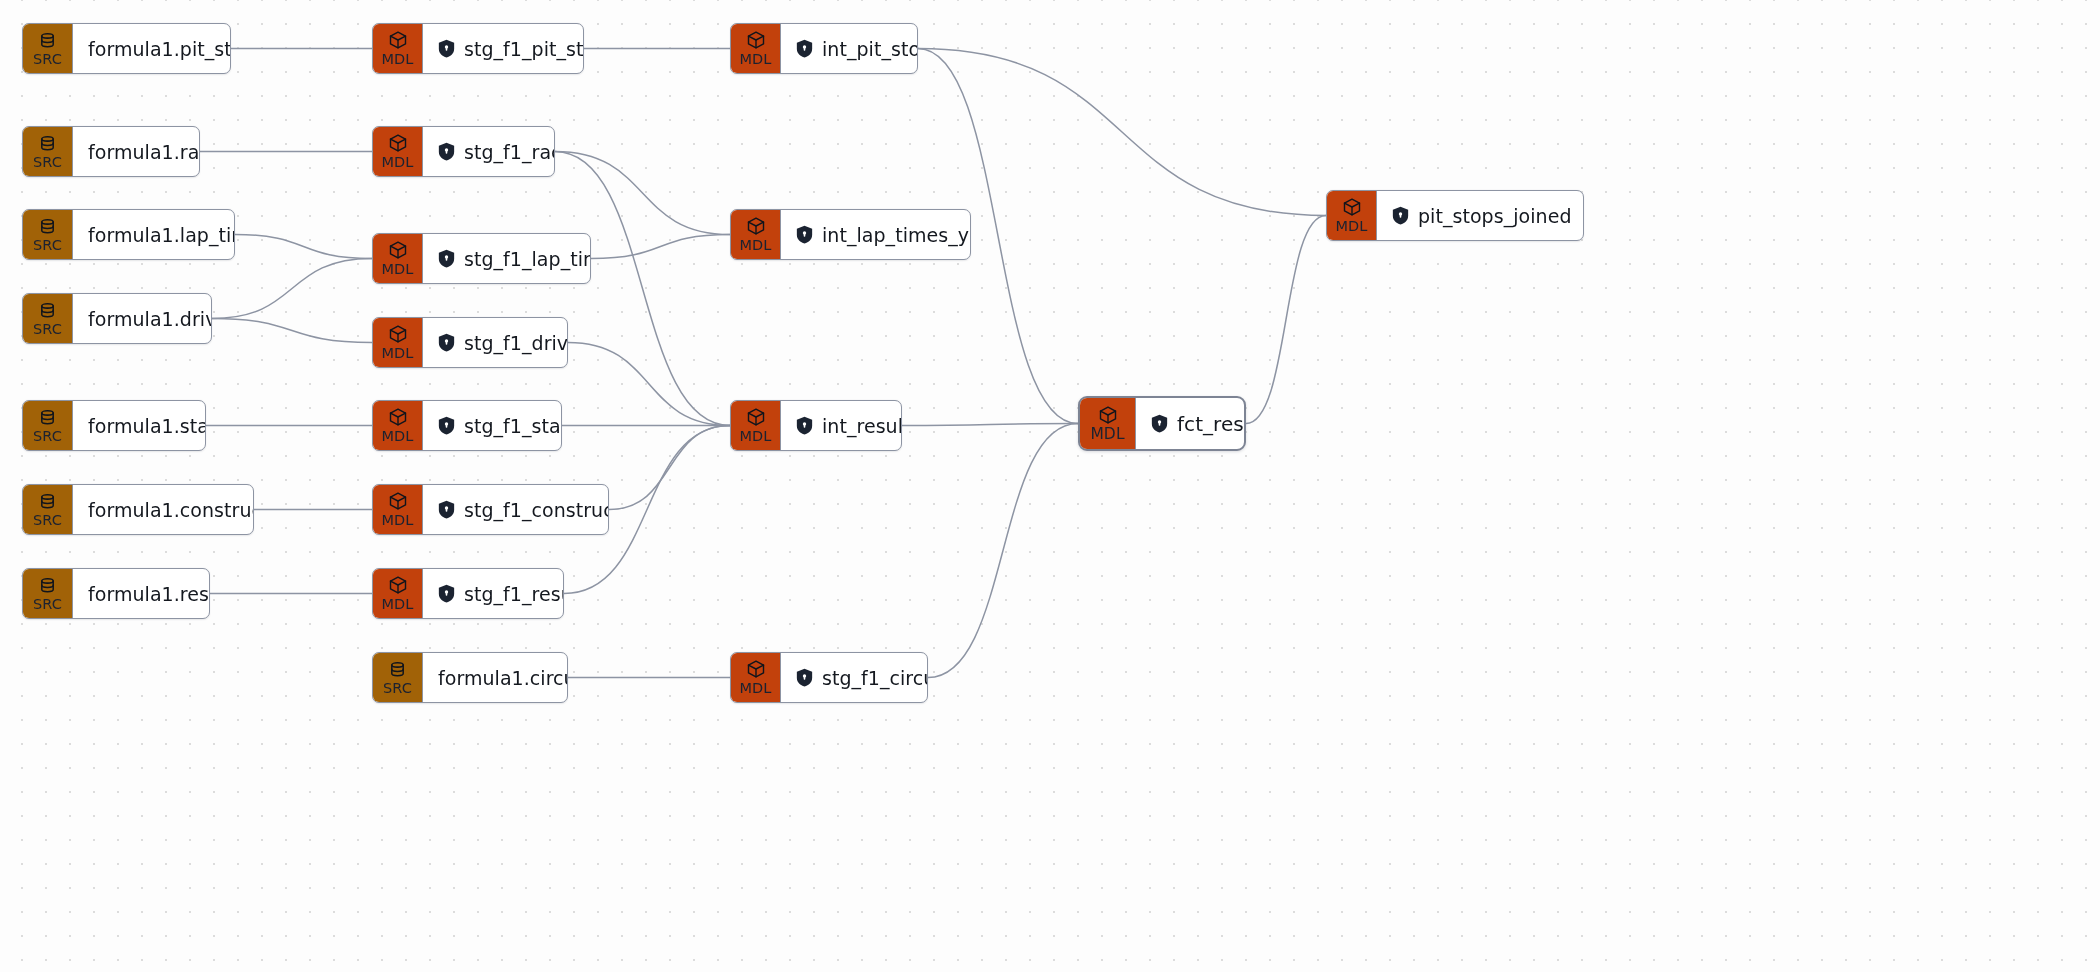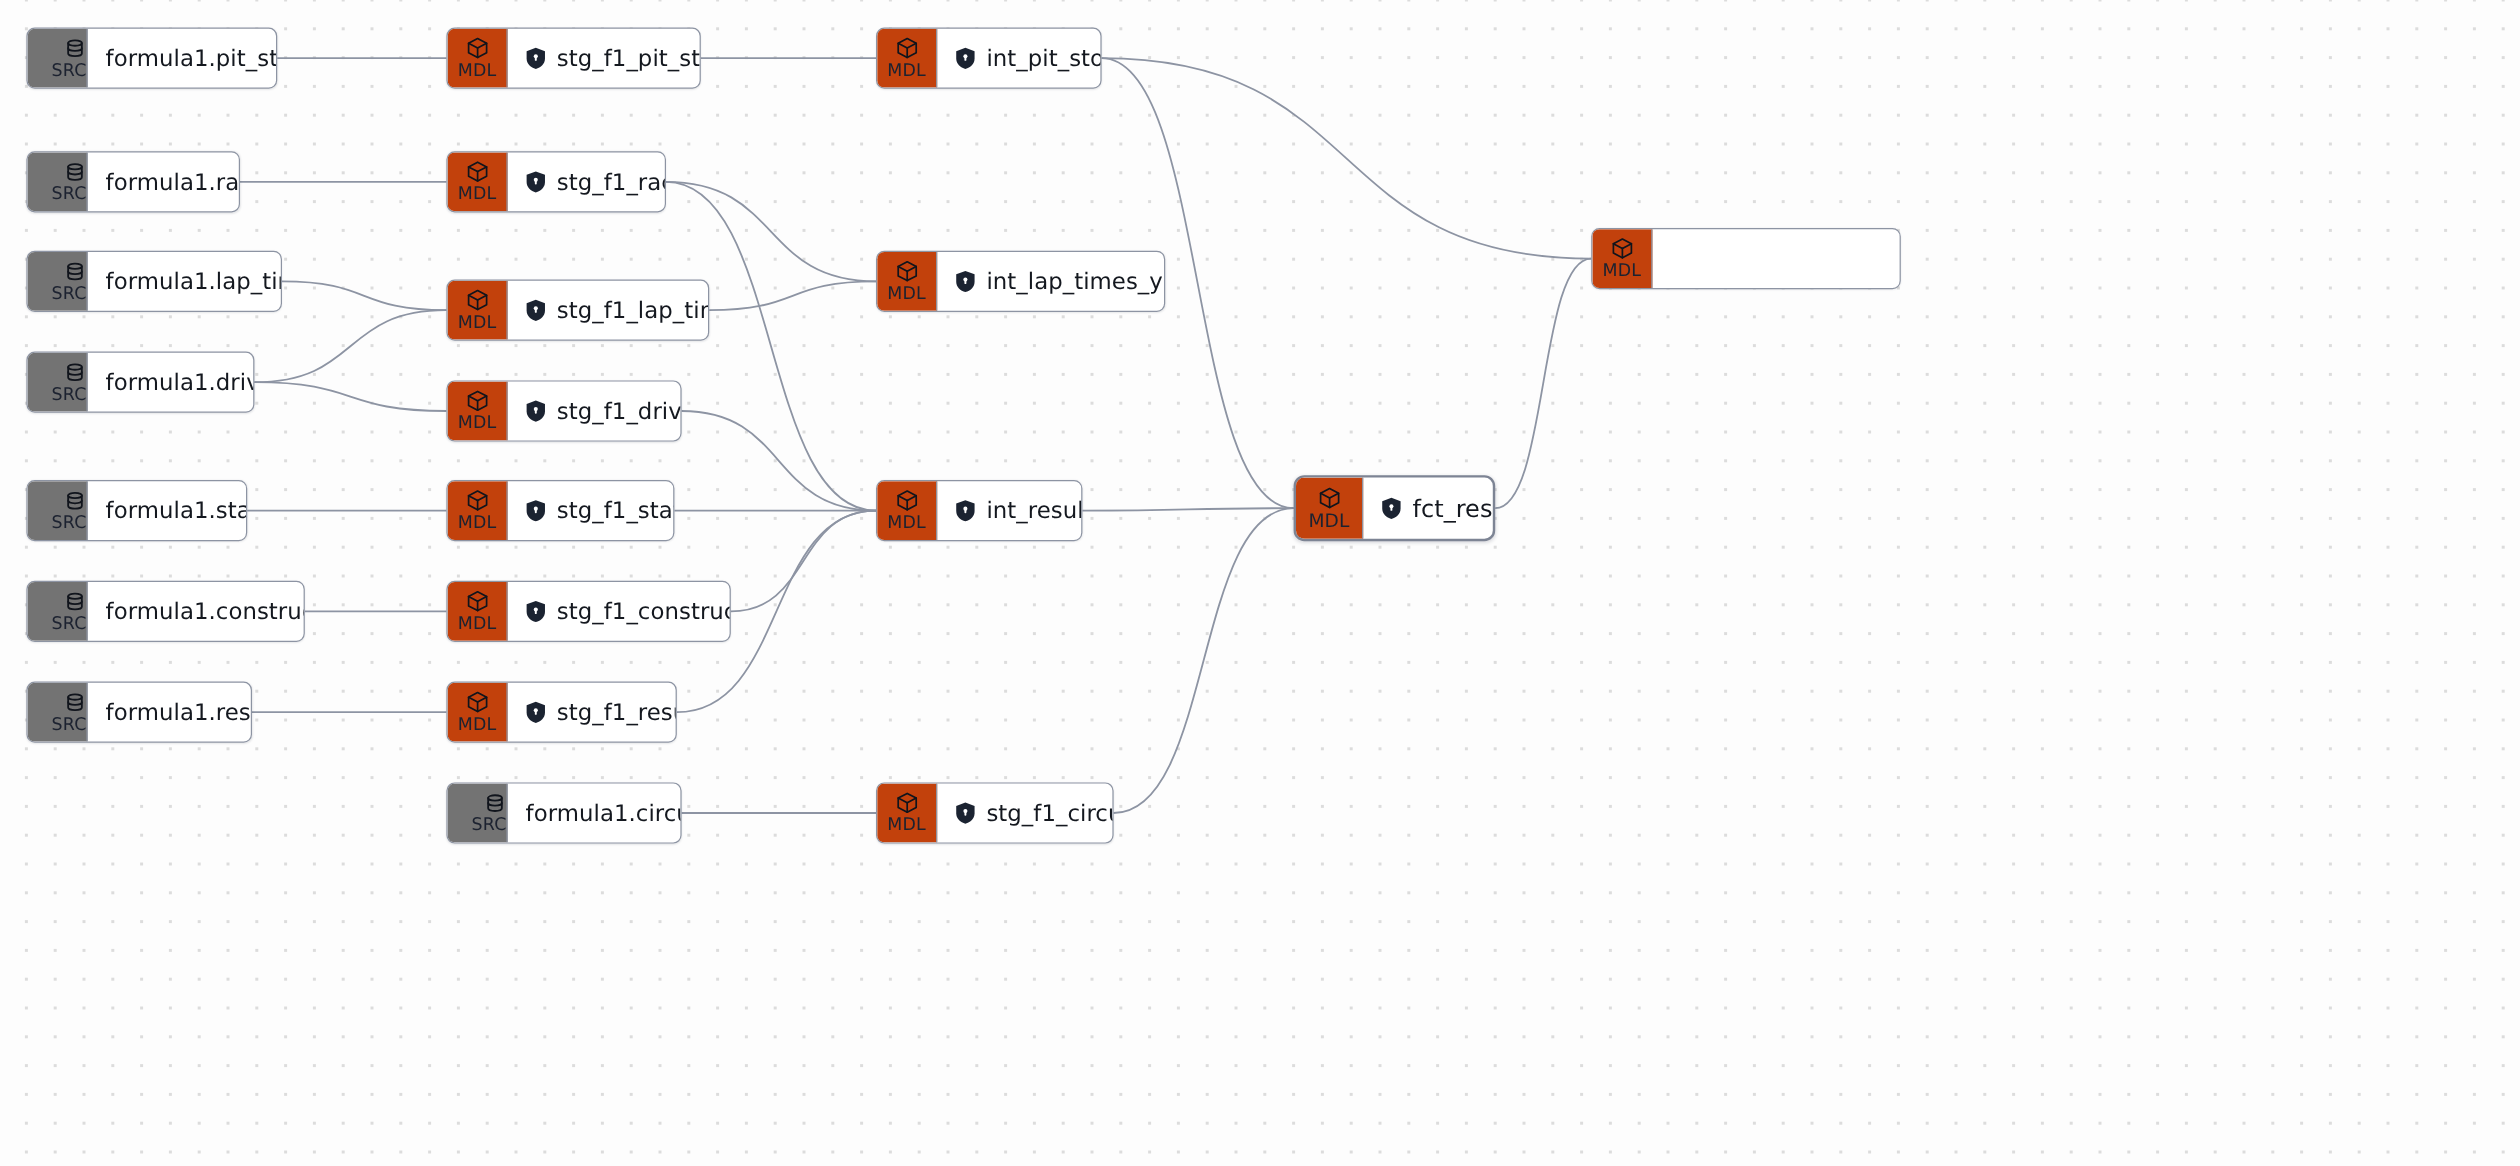--- a/index.html
+++ b/index.html
@@ -47,21 +47,21 @@
     width: 50px;
     display: flex;
     flex-direction: column;
     align-items: center;
     justify-content: center;
     gap: 1px;
     border-right: 1.4px solid #8d94a3;
     box-sizing: border-box;
   }
   .node.selected .badge { width: 56px; }
-  .badge.src { background: #737373; align-items: flex-end; }
+  .badge.src { background: #a16207; }
   .badge.mdl { background: #c2410c; }
   .badge svg { display: block; }
   .badge-label {
     font-size: 14.5px;
     line-height: 1;
     color: #1c2230;
     letter-spacing: 0.1px;
     margin-top: 1px;
   }
   .node.selected .badge-label { font-size: 15.5px; }
@@ -433,15 +433,23 @@
       </div>
       <div class="node" style="left: 1326px; top: 190px; width: 258px; height: 51px;">
         <div class="badge mdl">
           <svg width="20" height="20" viewBox="0 0 24 24" fill="none" stroke="#10141c" stroke-width="1.7" stroke-linecap="round" stroke-linejoin="round">
             <path d="M12 2.6 21 7.3v9.4L12 21.4 3 16.7V7.3z"></path>
             <path d="M3 7.3 12 12l9-4.7"></path>
             <path d="M12 12v9.4"></path>
           </svg>
           <span class="badge-label">MDL</span>
         </div>
+        <div class="body">
+          <svg class="shield-icon" width="17" height="19" viewBox="0 0 20 22">
+            <path d="M10 0.8 19 4.1v7.2c0 5.4-4.1 8.9-9 10.2C5.1 20.2 1 16.7 1 11.3V4.1z" fill="#1b2331"></path>
+            <circle cx="10" cy="9.1" r="2.0" fill="#ffffff"></circle>
+            <rect x="9.05" y="9.3" width="1.9" height="4.3" rx="0.9" fill="#ffffff"></rect>
+          </svg>
+          <span class="label">pit_stops_joined</span>
+        </div>
       </div>
     </div>
 </div>
 
 </body></html>

